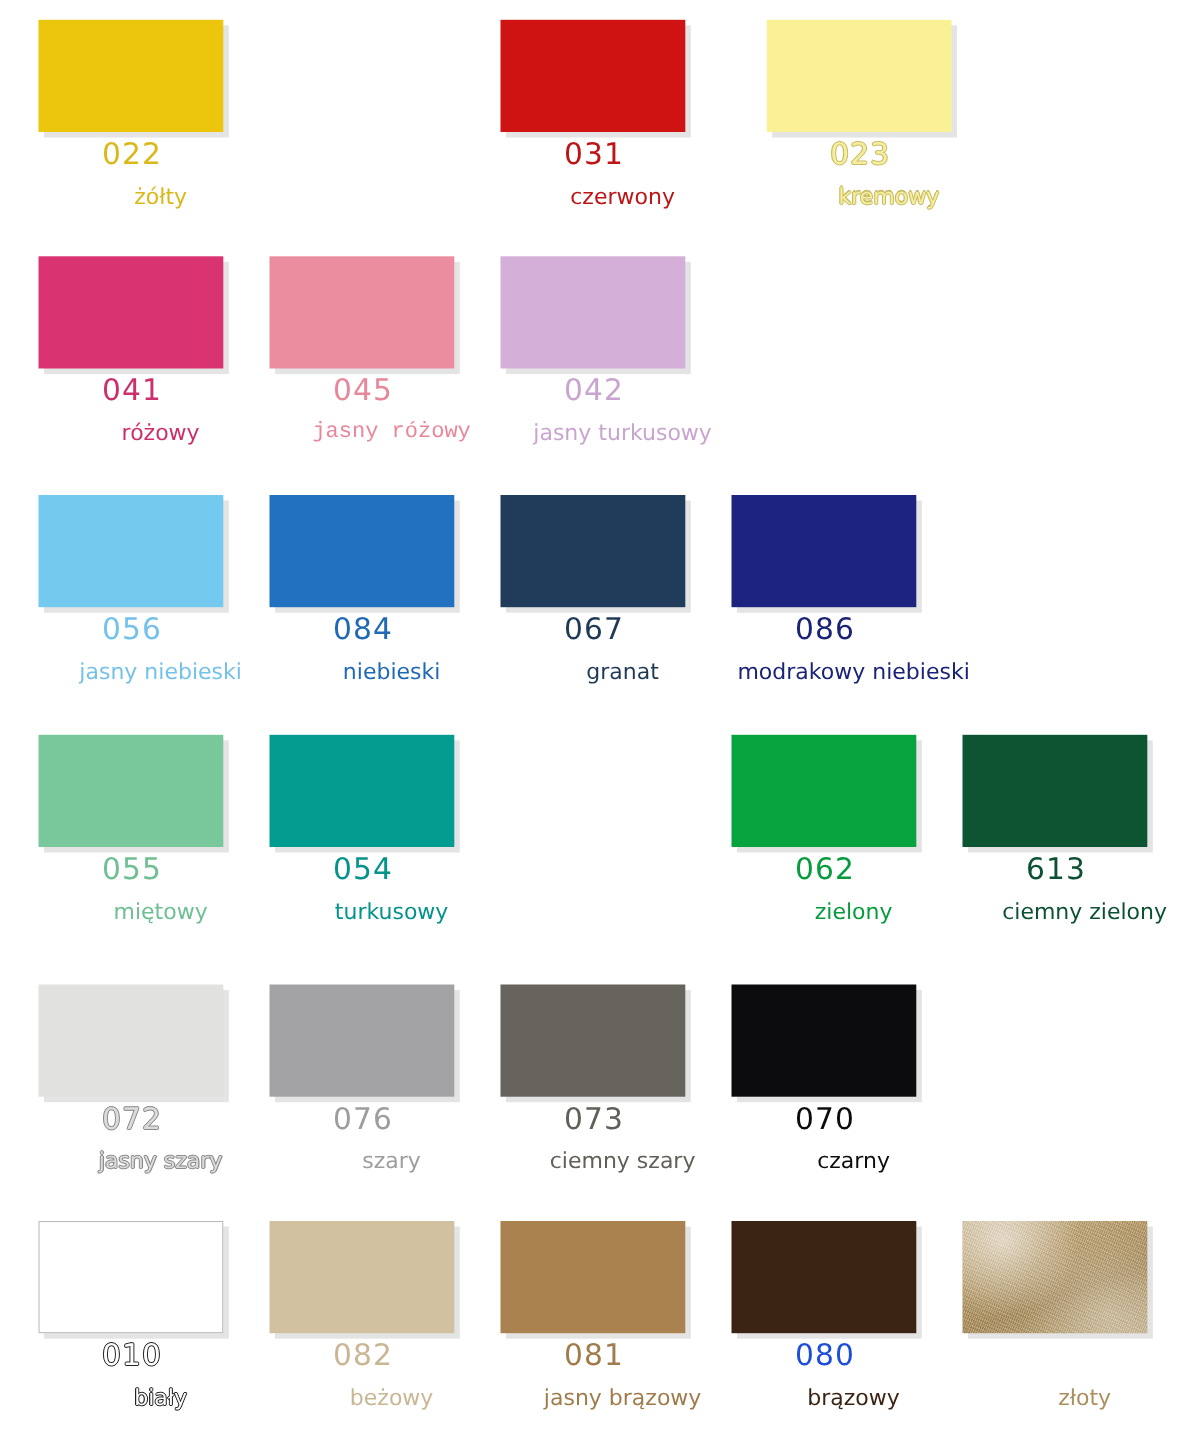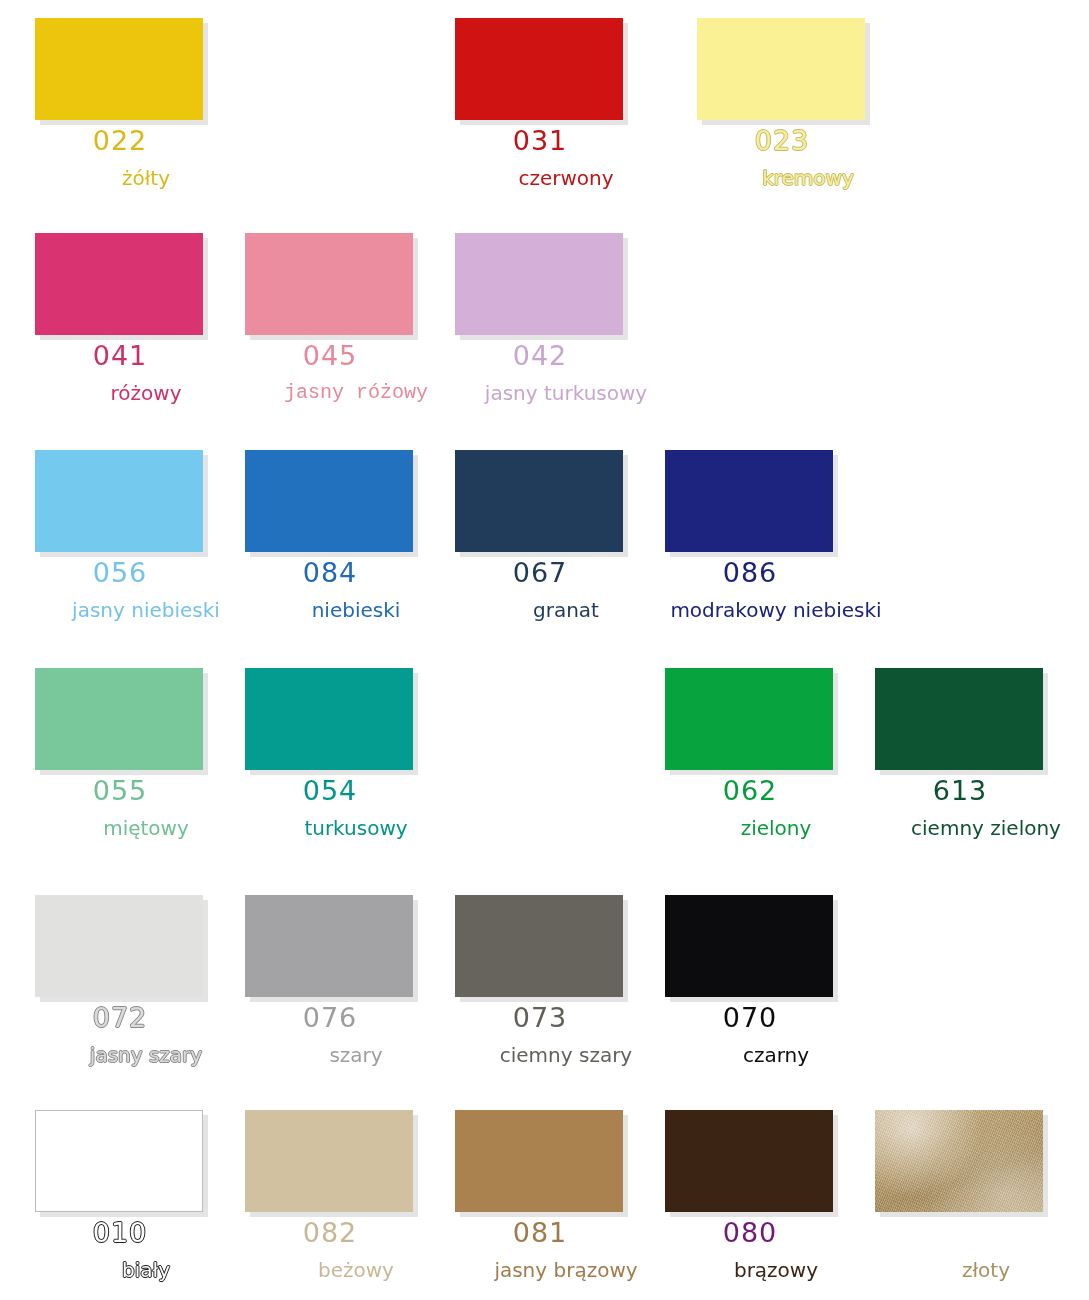--- a/index.html
+++ b/index.html
@@ -286,21 +286,21 @@
           <div class="chip" style="background: rgb(169, 130, 79);"></div>
         </div>
         <div class="code" style="color: rgb(160, 124, 76);">081</div>
         <div class="name" style="color: rgb(160, 124, 76);">jasny brązowy</div>
       </div>
       <div class="swatch-cell" style="left: 630px;">
         <div class="chip-wrap">
           <div class="chip-shadow"></div>
           <div class="chip" style="background: rgb(59, 36, 20);"></div>
         </div>
-        <div class="code" style="color: #701a75;">080</div>
+        <div class="code" style="color: #1d4ed8;">080</div>
         <div class="name" style="color: rgb(59, 36, 20);">brązowy</div>
       </div>
       <div class="swatch-cell" style="left: 840px;">
         <div class="chip-wrap">
           <div class="chip-shadow"></div>
           <div class="chip metallic"></div>
         </div>
         <div class="name" style="color: rgb(171, 143, 94);">złoty</div>
       </div>
     </div>

